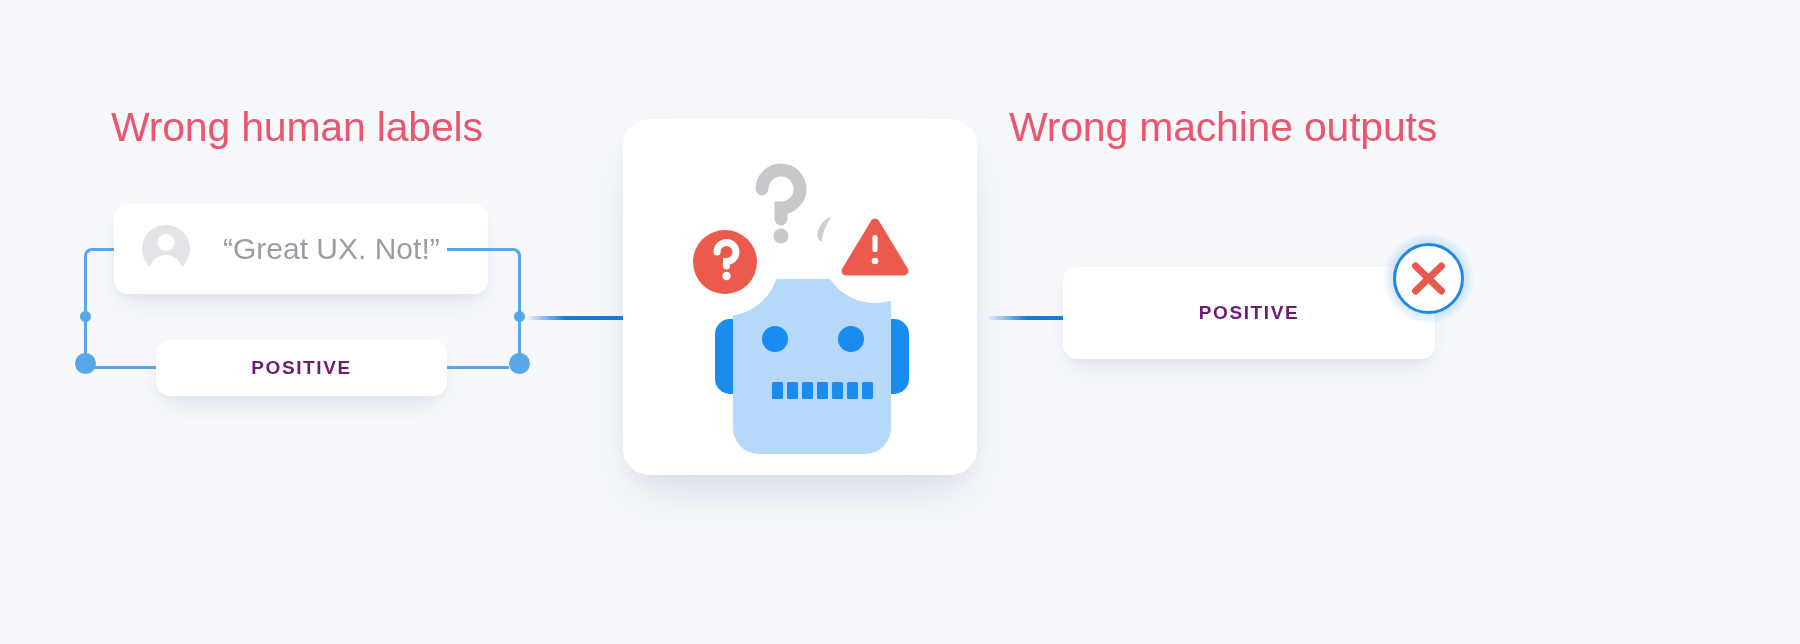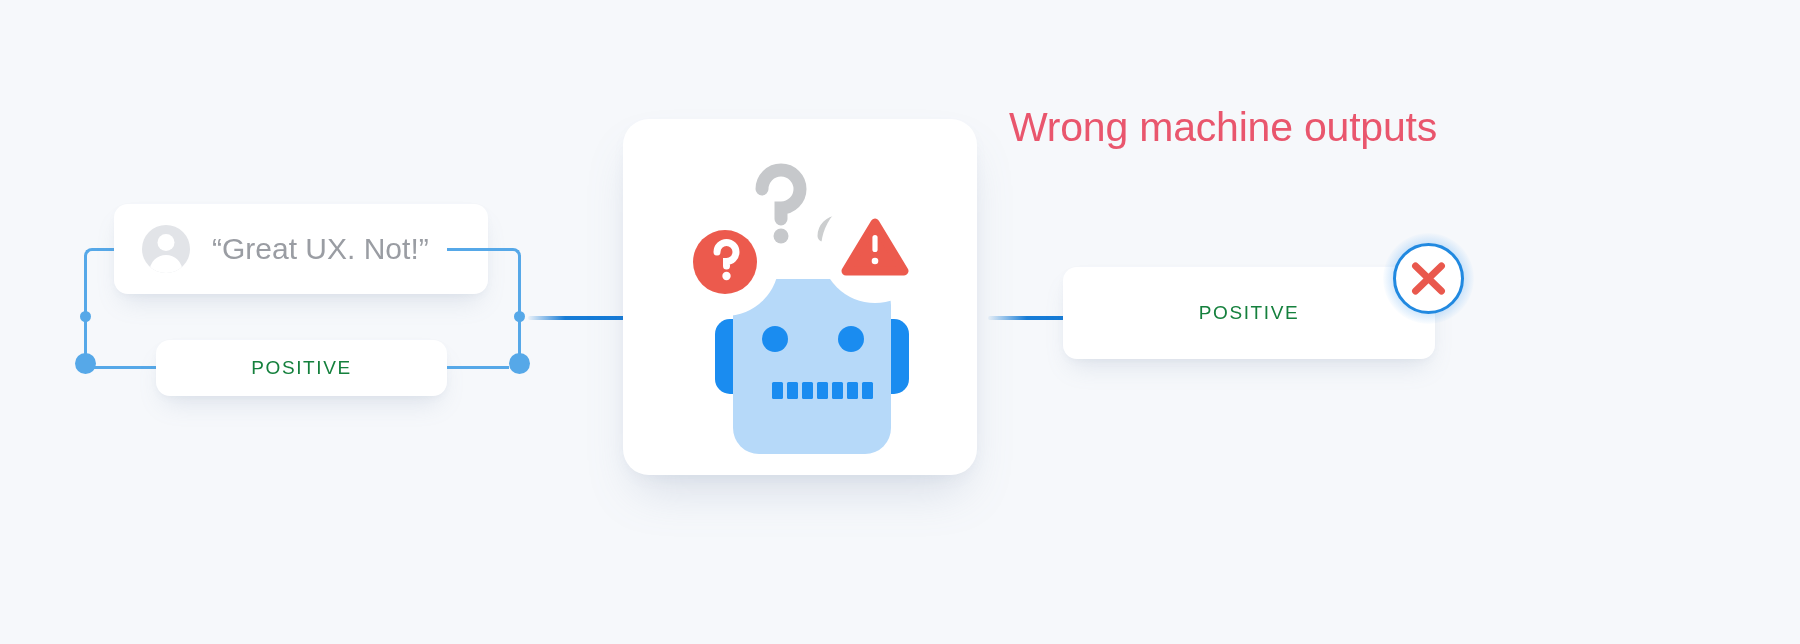--- a/index.html
+++ b/index.html
@@ -31,20 +31,21 @@
     color: #e9566d;
   }
   #heading-left  { left: 111px; top: 104px; }
   #heading-right { left: 1009px; top: 104px; }
 
   
   .card {
     position: absolute;
     background: #ffffff;
     border-radius: 14px;
+    gap: 11px;
   }
 
   
   #quote-card {
     left: 114px;
     top: 204px;
     width: 374px;
     height: 90px;
     box-shadow: 0 14px 26px -8px rgba(120,140,170,0.20),
                 0 3px 8px -3px rgba(120,140,170,0.10);
@@ -107,22 +108,22 @@
     left: 1063px;
     top: 267px;
     width: 372px;
     height: 92px;
     box-shadow: 0 14px 26px -8px rgba(120,140,170,0.20),
                 0 3px 8px -3px rgba(120,140,170,0.10);
   }
   .label-text {
     font-size: 19px;
     letter-spacing: 1.6px;
-    color: #15803d;
-    font-weight: 400;
+    color: #701a75;
+    font-weight: 700;
     white-space: nowrap;
   }
 
   
   #robot-panel {
     left: 623px;
     top: 119px;
     width: 354px;
     height: 356px;
     border-radius: 26px;
@@ -210,20 +211,21 @@
     margin-top: -3.5px;
   }
   #x-badge .bar1 { transform: rotate(44deg); }
   #x-badge .bar2 { transform: rotate(-44deg); }
 </style>
 </head>
 <body>
 
 <div id="stage">
 
+  <div id="heading-left" class="heading">Wrong human labels</div>
 
   <div class="corner corner-tl" style="left:84px; top:248px;"></div>
   <div class="conn conn-h" style="left:98px; top:248px; width:72px;"></div>
   <div class="conn conn-v" style="left:84px; top:262px; height:105px;"></div>
   <div class="dot dot-sm" style="left:80px; top:311px;"></div>
   <div class="dot dot-lg" style="left:75px; top:353px;"></div>
   <div class="conn conn-h" style="left:85px; top:366px; width:74px;"></div>
 
   <div id="quote-card" class="card">
     <div class="avatar"></div>

